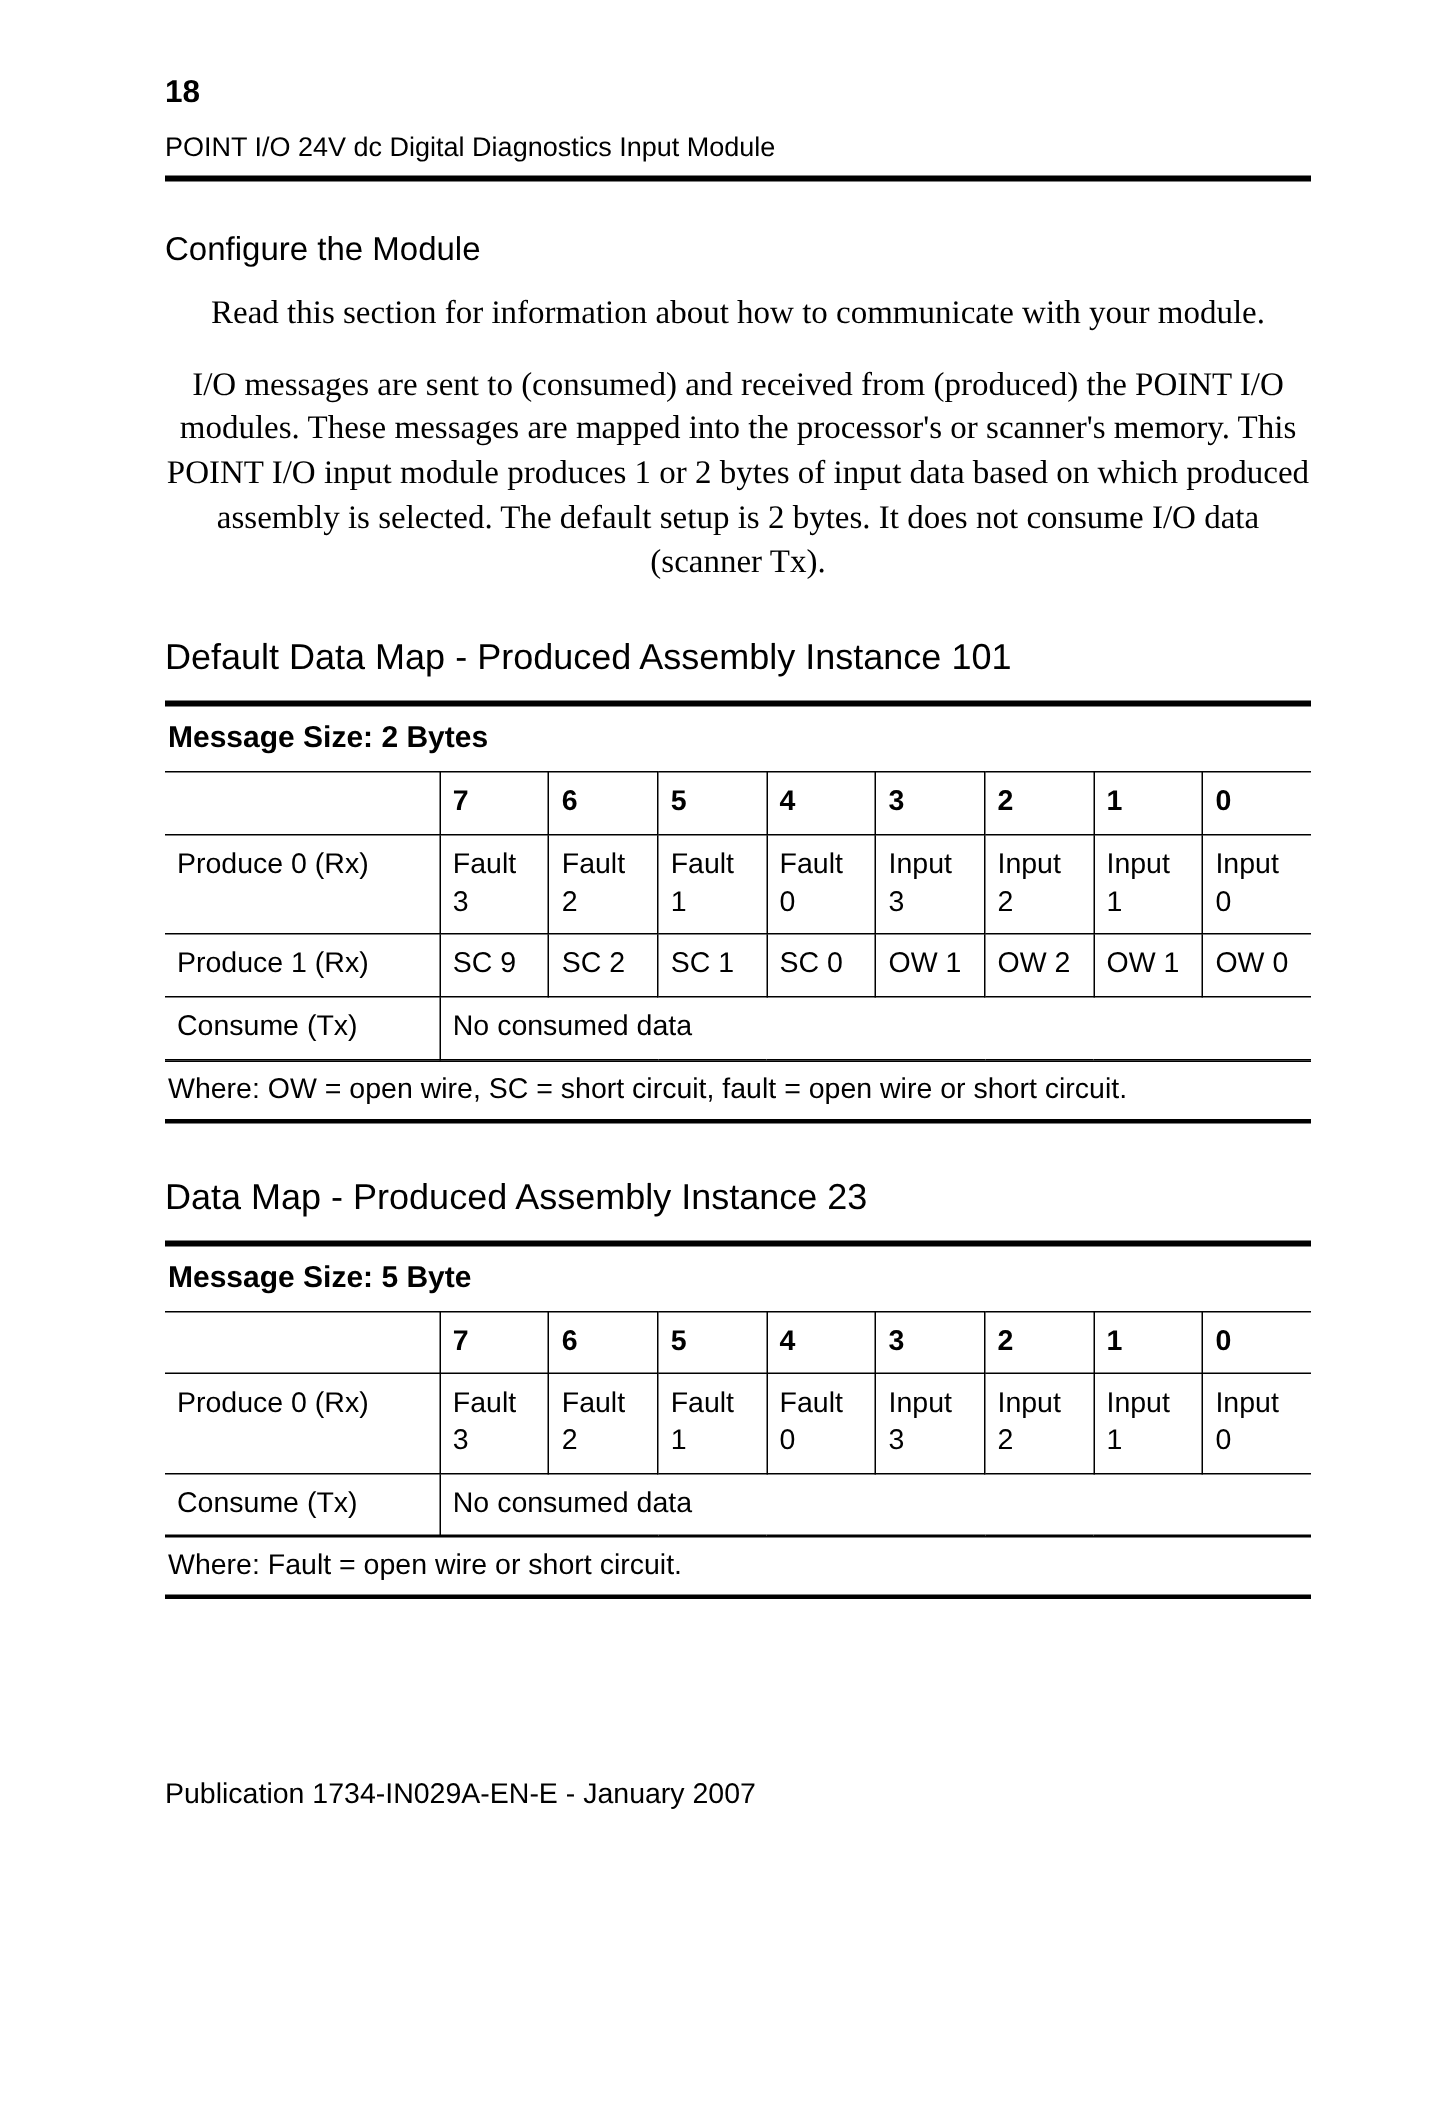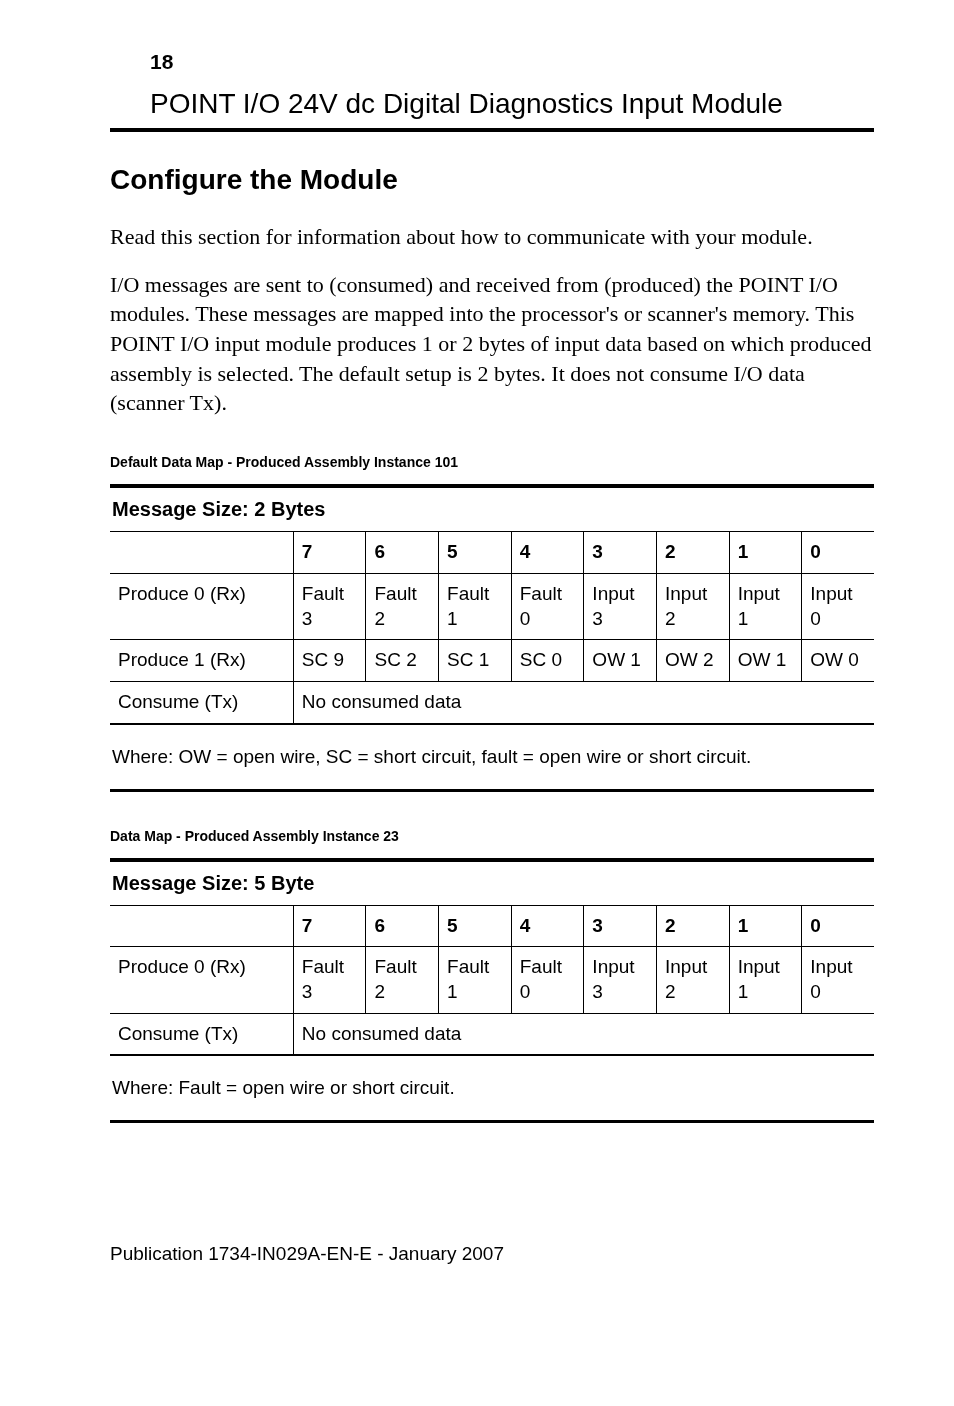--- a/index.html
+++ b/index.html
@@ -21,37 +21,37 @@
     border-bottom: 4px solid #000;
     padding-bottom: 8px;
     margin-bottom: 32px;
     flex-direction: column;
   }
   .page-num {
     font-weight: bold;
     font-size: 21px;
   }
   .header-title {
-    font-size: 28px;
-    margin-left: 40px;
+    font-size: 18px;
   }
   .section-title {
-    font-weight: bold;
-    font-size: 28px;
-    margin-bottom: 26px;
+    font-weight: normal;
+    font-size: 22px;
+    margin-bottom: 14px;
   }
   .para {
     font-family: Georgia, 'Times New Roman', serif;
     font-size: 22px;
     line-height: 1.35;
     margin-bottom: 18px;
+    text-align: center;
   }
   .subsection-title {
-    font-weight: bold;
-    font-size: 14px;
+    font-weight: normal;
+    font-size: 24px;
     margin-top: 36px;
     margin-bottom: 14px;
   }
   .table-wrap {
     border-top: 4px solid #000;
     margin-bottom: 21px;
   }
   .msg-size {
     font-weight: bold;
     font-size: 20px;
@@ -81,21 +81,21 @@
   }
   thead th:first-child {
     border-left: none;
   }
   .col-label {
     width: 24%;
   }
   .table-footer {
     border-top: 1px solid #000;
     border-bottom: 3px solid #000;
-    padding: 21px 2px;
+    padding: 8px 2px;
     font-size: 19px;
   }
   .pub-line {
     font-size: 19px;
     margin-top: 120px;
   }
 </style>
 </head>
 <body>
 

